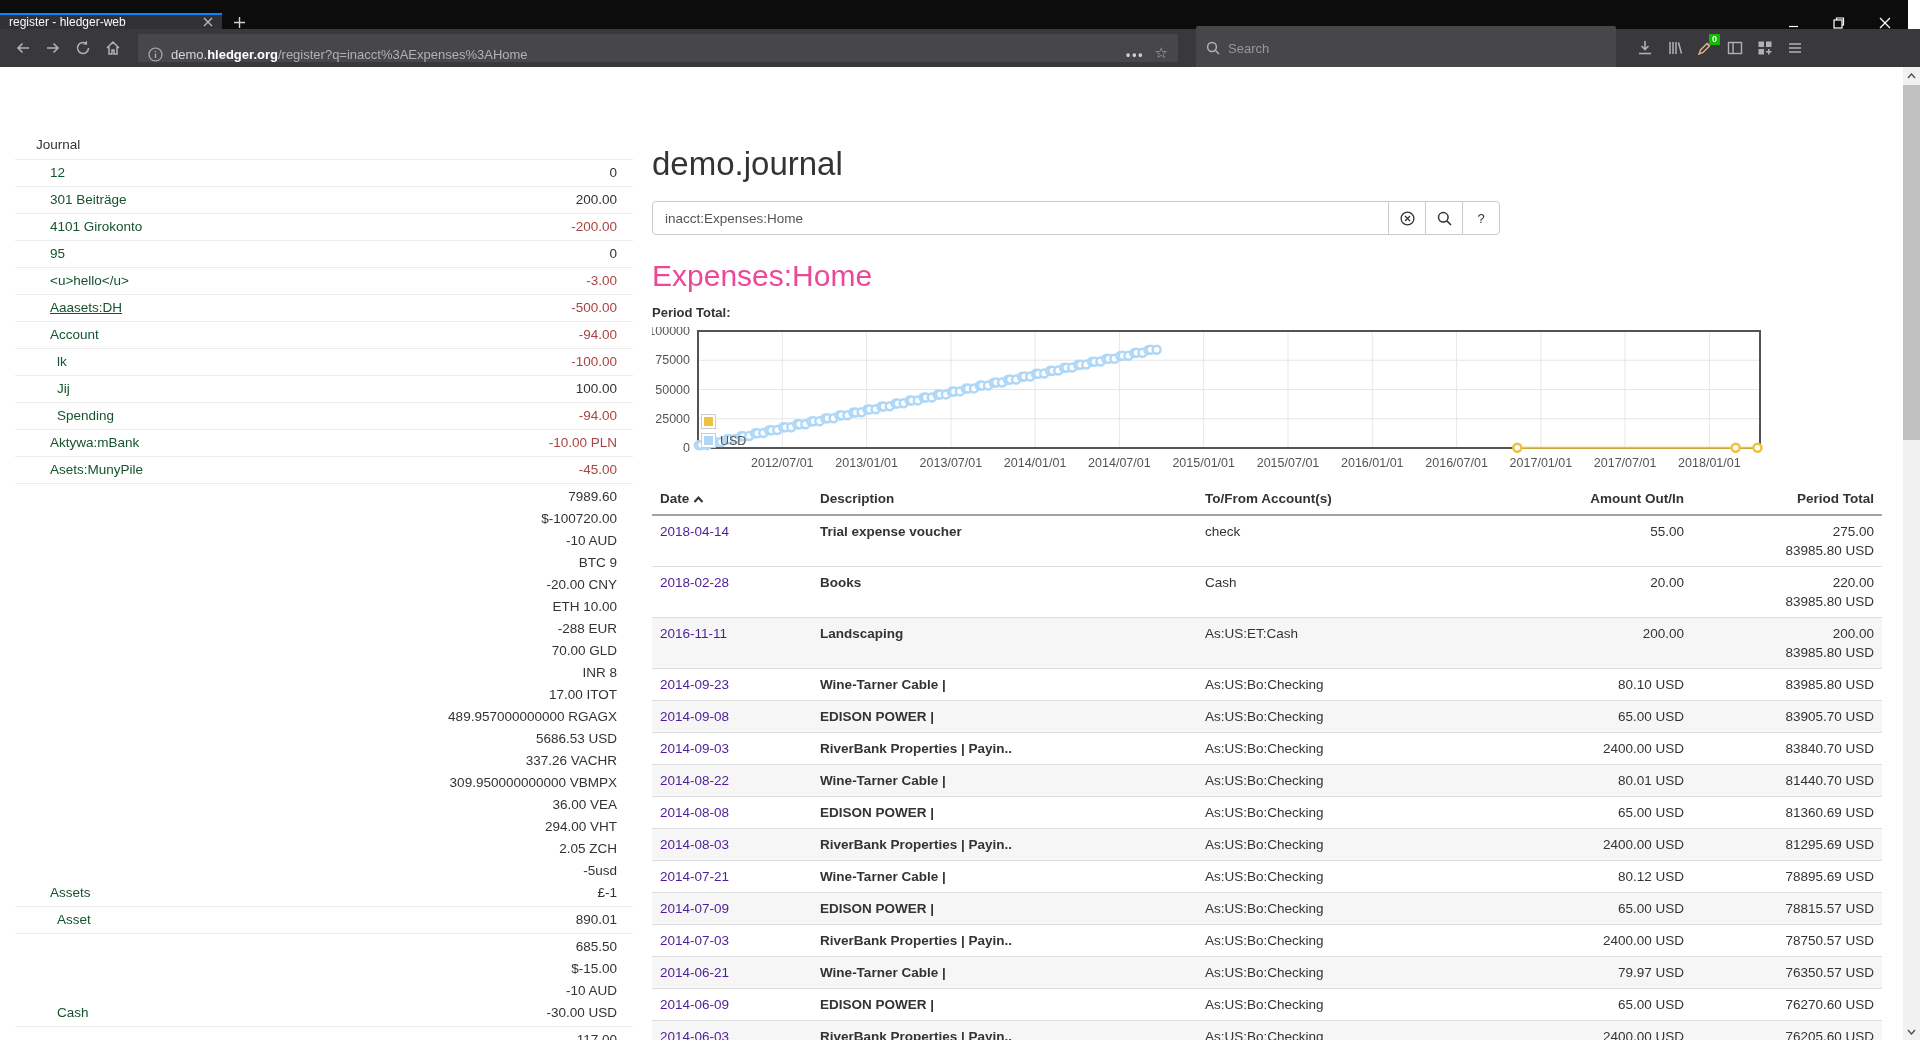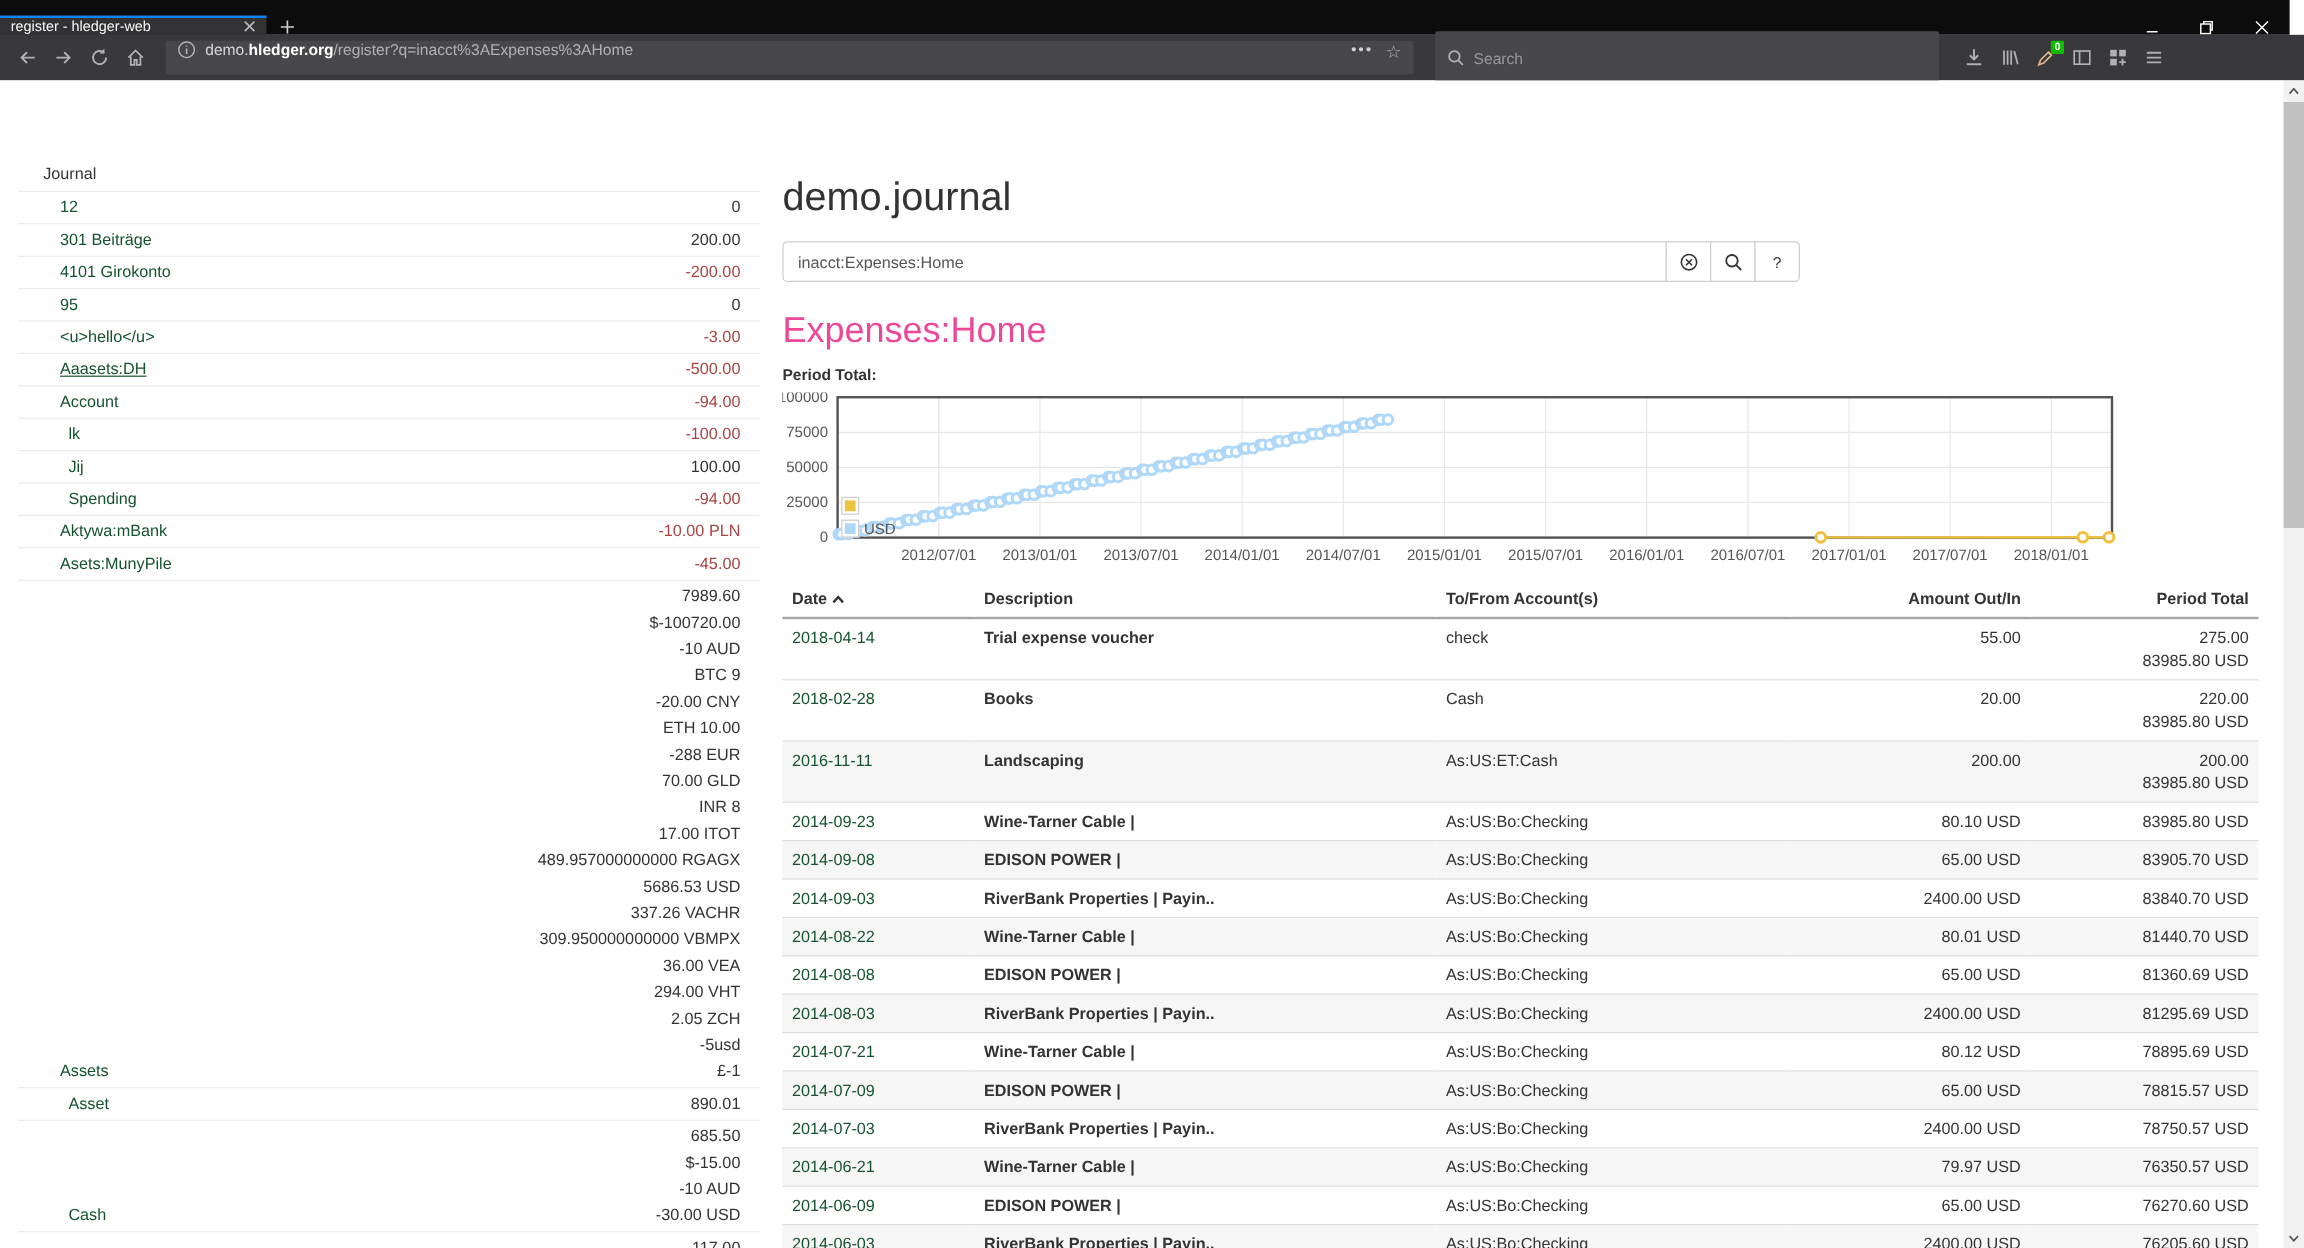--- a/index.html
+++ b/index.html
@@ -15,21 +15,21 @@
   .tab-title { flex:1; white-space:nowrap; overflow:hidden; }
   .tab-close { opacity:.85; display:flex; align-items:center; }
   .newtab { width:34px; display:flex; align-items:center; justify-content:center; color:#d0d0d4; }
   .chrome-spacer { flex:1; }
   .winctl { width:46px; display:flex; align-items:center; justify-content:center; color:#fff; }
 
   .navbar { position:absolute; top:29px; left:0; width:1920px; height:38px; background:#38383d;
     display:flex; align-items:center; padding:0 8px; }
   .nav-btn { width:30px; height:30px; display:flex; align-items:center; justify-content:center; }
   .urlbar { margin-left:10px; width:1040px; height:28px; background:#474749; border-radius:2px;
-    display:flex; align-items:flex-start; padding:0 10px; font-size:13px; color:#b1b1b3; }
+    display:flex; align-items:flex-end; padding:0 10px; font-size:13px; color:#b1b1b3; }
   .url-text { margin-left:8px; flex:1; white-space:nowrap; overflow:hidden; }
   .u-dim { color:#d7d7db; }
   .u-host { color:#fff; font-weight:700; }
   .u-path { color:#b1b1b3; }
   .url-dots { letter-spacing:2px; color:#d0d0d4; font-weight:700; font-size:12px; margin-right:10px; }
   .url-star { font-size:15px; color:#b1b1b3; }
   .searchbar { margin-left:18px; width:420px; height:44px; background:#474749; border-radius:2px;
     display:flex; align-items:center; padding:0 10px; }
   .search-ph { margin-left:8px; font-size:13px; color:#97979c; }
   .toolbar-icons { display:flex; align-items:center; margin-left:14px; }
@@ -74,21 +74,21 @@
   .legend-swatch span { width:9px; height:9px; display:block; }
   .legend-label { font-size:12.5px; color:#545454; padding-left:4px; }
 
   table.register { width:1230px; border-collapse:collapse; font-size:13.5px; color:#333; }
   .register th { text-align:left; font-weight:700; padding:8px; border-bottom:2px solid #a3a3a3;
     white-space:nowrap; }
   .register th.num, .register td.num { text-align:right; }
   .register td { padding:6px 8px; border-top:1px solid #ddd; vertical-align:top; line-height:19px; }
   .register tbody tr:nth-child(odd) { background:#f6f6f6; }
   .register tbody tr:first-child { background:#fff; }
-  .register a.date-link { color:#14532d; text-decoration:none; }
+  .register a.date-link { color:#4c1d95; text-decoration:none; }
   .col-date { width:160px; } .col-desc { width:385px;font-weight:bold; } .col-acct { width:295px; }
   .col-amt { width:200px; } .col-tot { width:190px; }
   .sort-caret { display:inline-block; margin-left:4px; }
 </style>
 </head>
 <body>
 
 <div class="tabbar">
   <div class="tab">
     <span class="tab-title">register - hledger-web</span>

